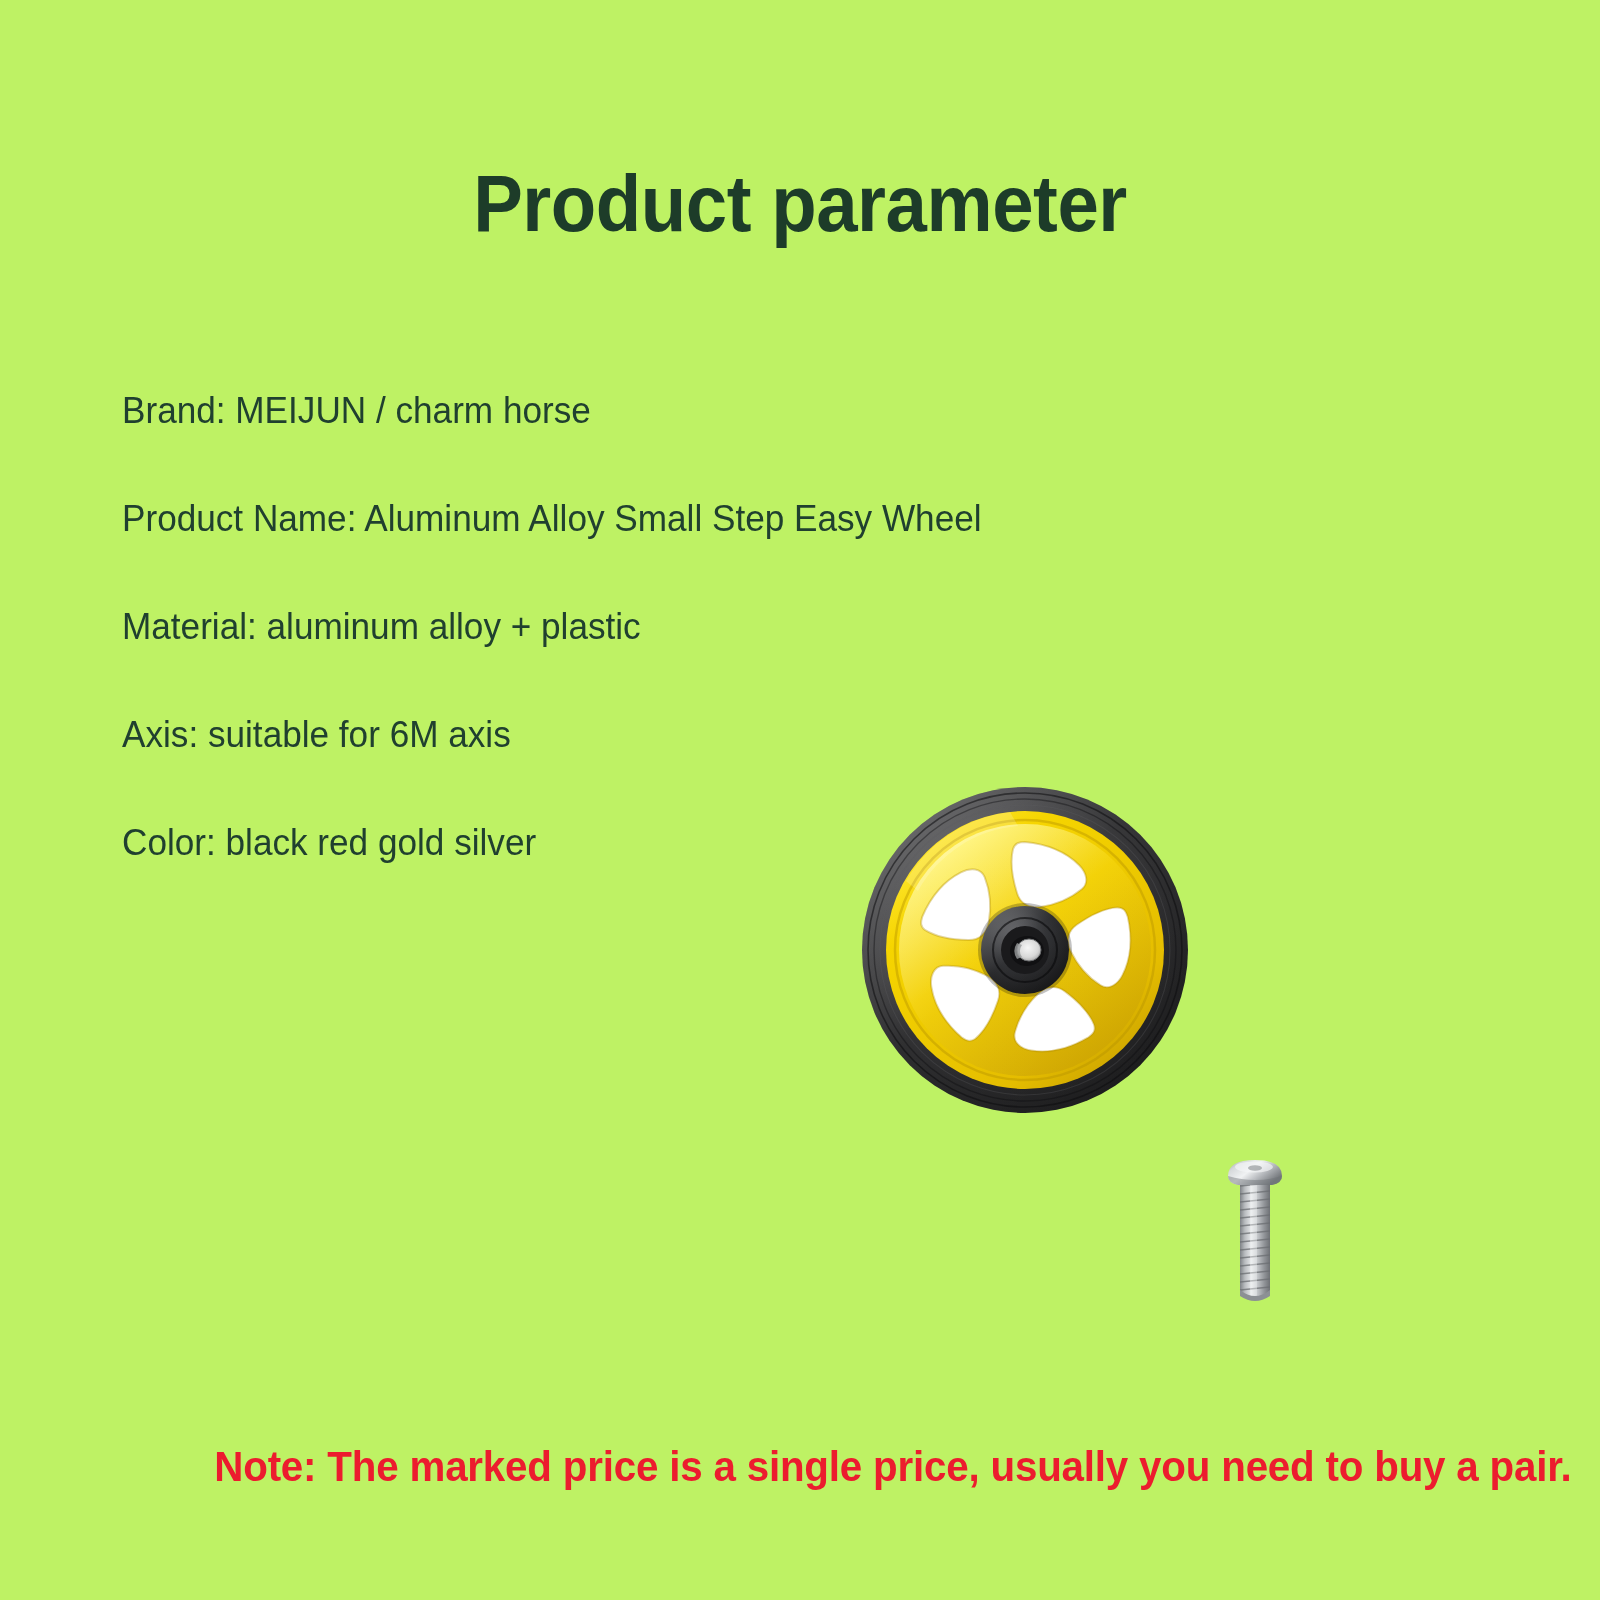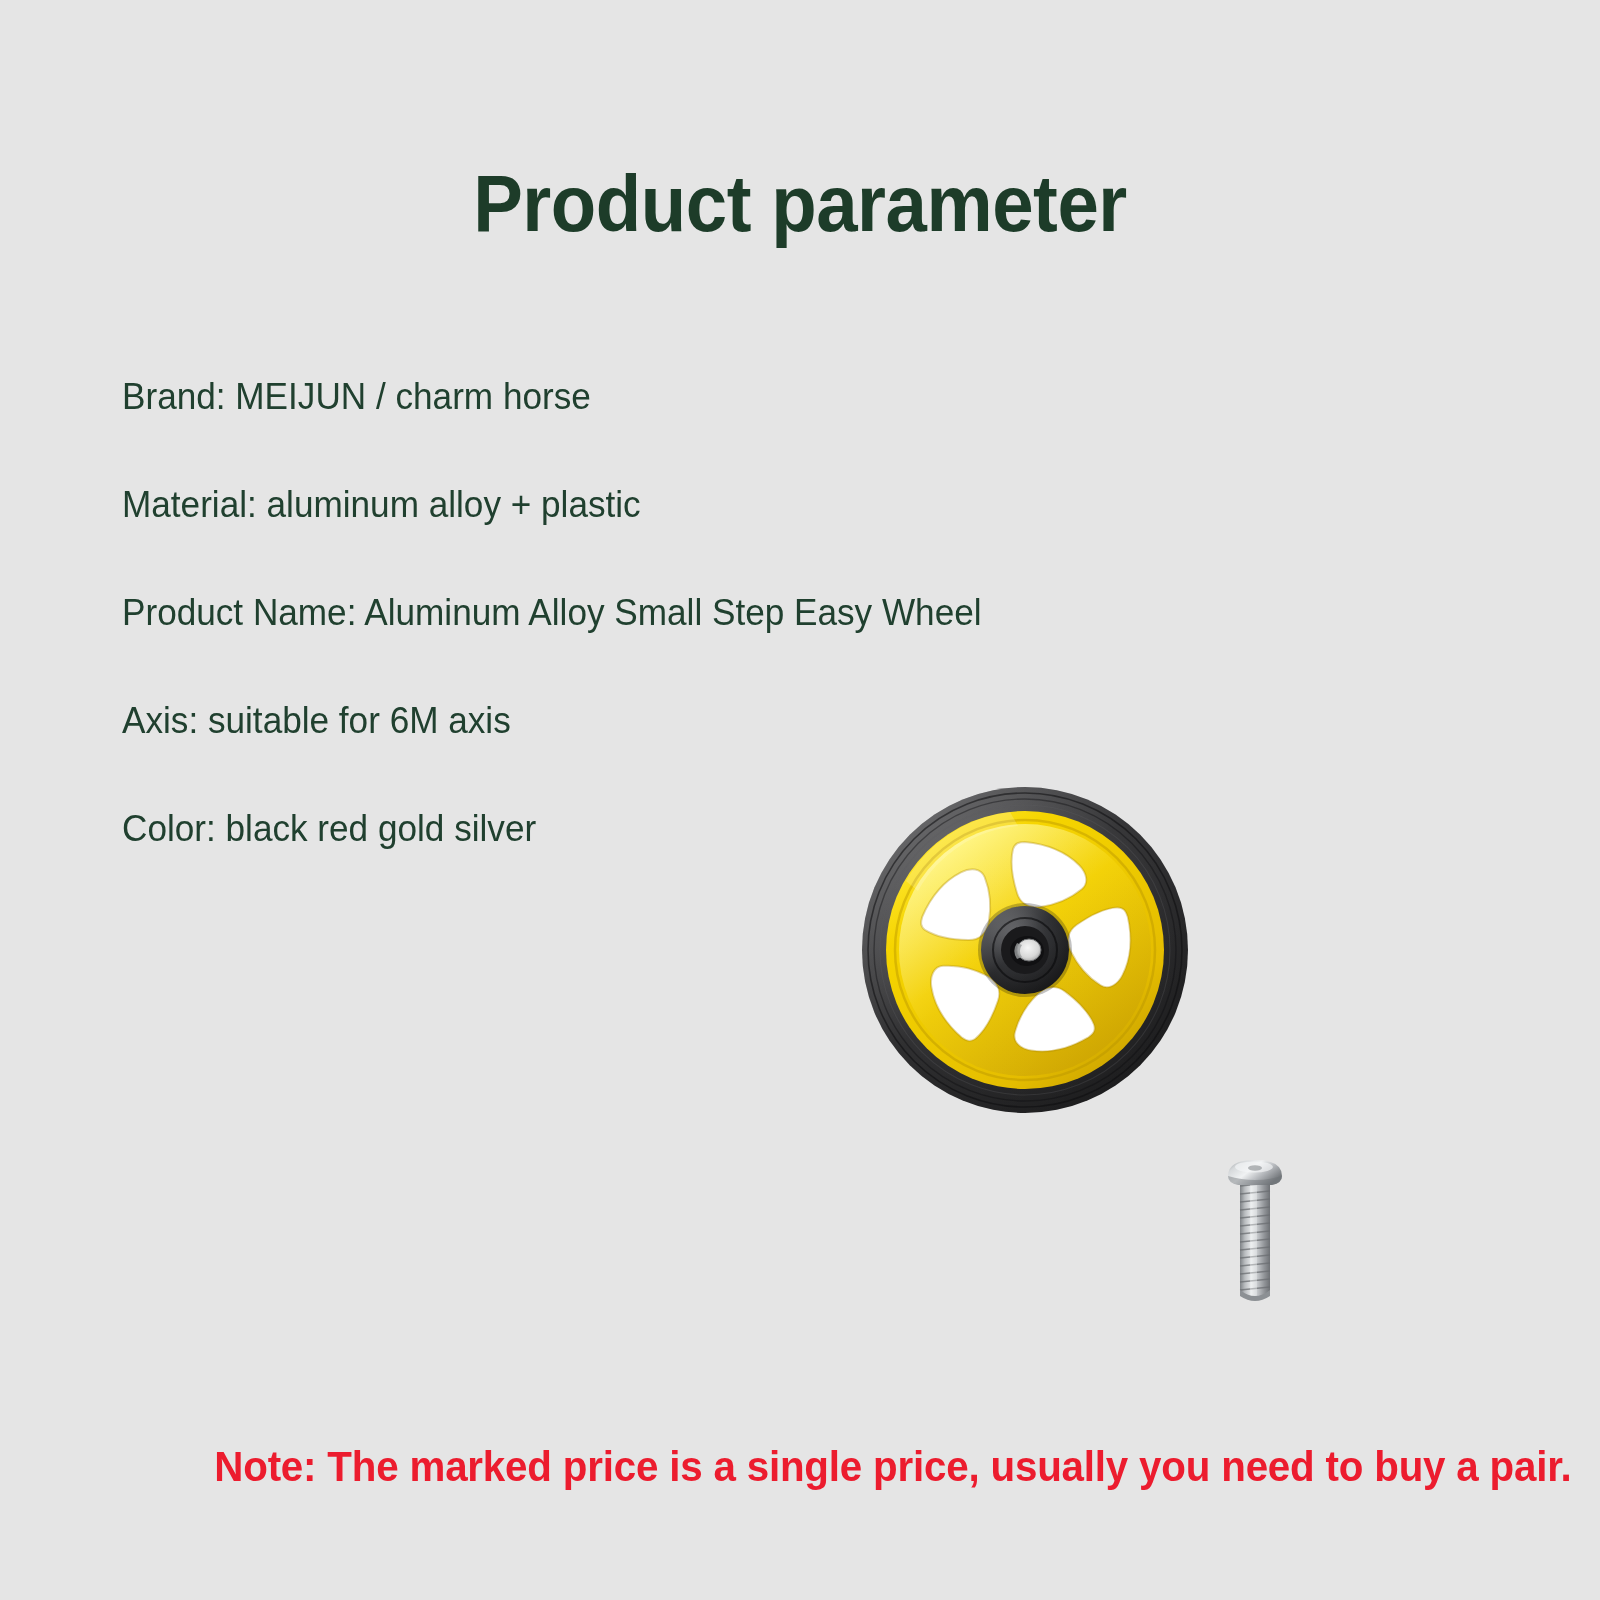--- a/index.html
+++ b/index.html
@@ -12,21 +12,21 @@
     height: 1600px;
     position: relative;
     overflow: hidden;
     font-family: "Liberation Sans", "DejaVu Sans", sans-serif;
     -webkit-font-smoothing: antialiased;
   }
 
   .page {
     position: absolute;
     inset: 0;
-    background: #e5e5e5;
+    background: #bef264;
   }
 
   
   .page-title {
     position: absolute;
     left: 0;
     right: 0;
     top: 158px;
     text-align: center;
     font-size: 80px;
@@ -34,21 +34,21 @@
     letter-spacing: -0.5px;
     color: #1d3c29;
     font-family: "Liberation Sans", "DejaVu Sans", sans-serif;
     transform: scaleX(0.93);
   }
 
   
   .spec-list {
     position: absolute;
     left: 122px;
-    top: 378px;
+    top: 392px;
     width: 1000px;
   }
   .spec-row {
     height: 108px;
     display: flex;
     align-items: flex-start;
   }
   .spec-text {
     font-size: 37px;
     line-height: 1.05;
@@ -111,25 +111,25 @@
 
   <div class="page-title">Product parameter</div>
 
   <div class="spec-list">
 
     <div class="spec-row">
       <span class="spec-text">Brand: MEIJUN / charm horse</span>
     </div>
 
     <div class="spec-row">
+      <span class="spec-text">Product Name: Aluminum Alloy Small Step Easy Wheel</span>
+    </div>
+
+    <div class="spec-row">
       <span class="spec-text">Material: aluminum alloy + plastic</span>
-    </div>
-
-    <div class="spec-row">
-      <span class="spec-text">Product Name: Aluminum Alloy Small Step Easy Wheel</span>
     </div>
 
 
     <div class="spec-row">
       <span class="spec-text">Axis: suitable for 6M axis</span>
     </div>
 
 
     <div class="spec-row">
       <span class="spec-text">Color: black red gold silver</span>

